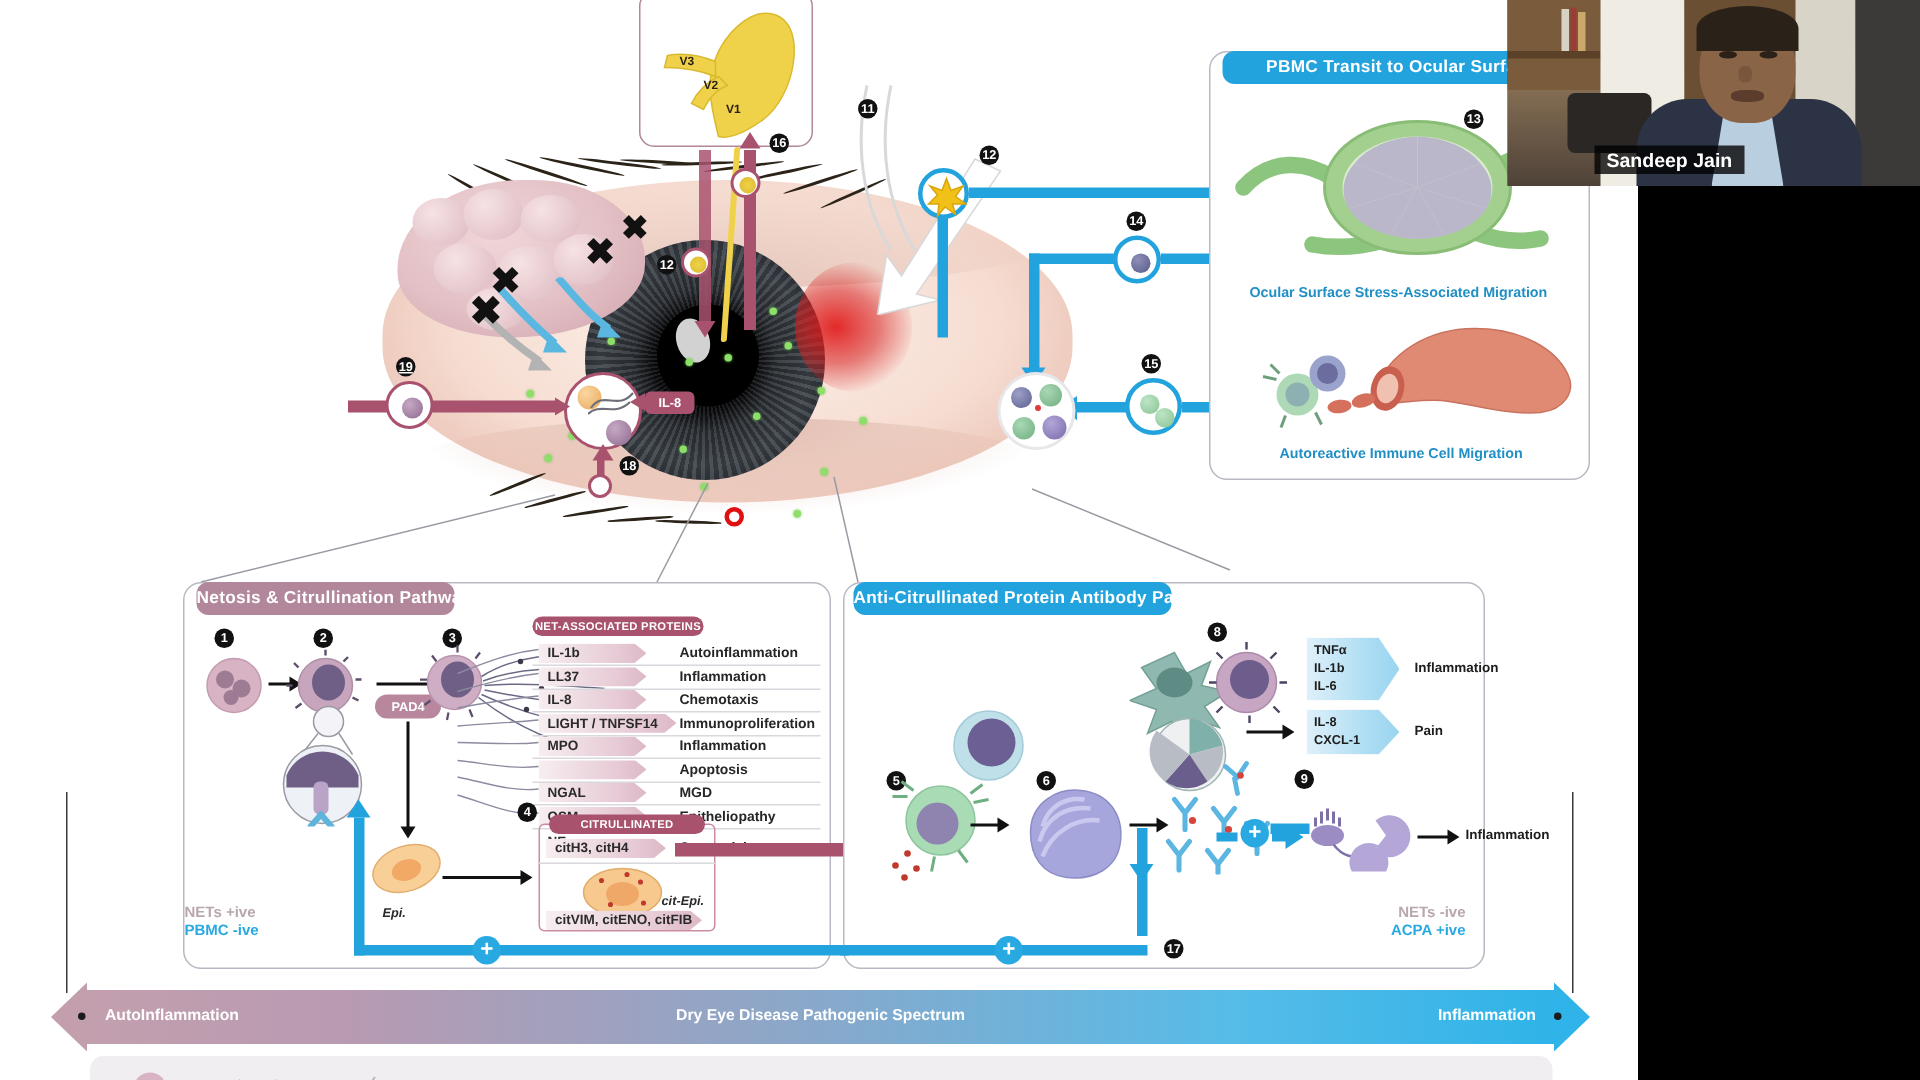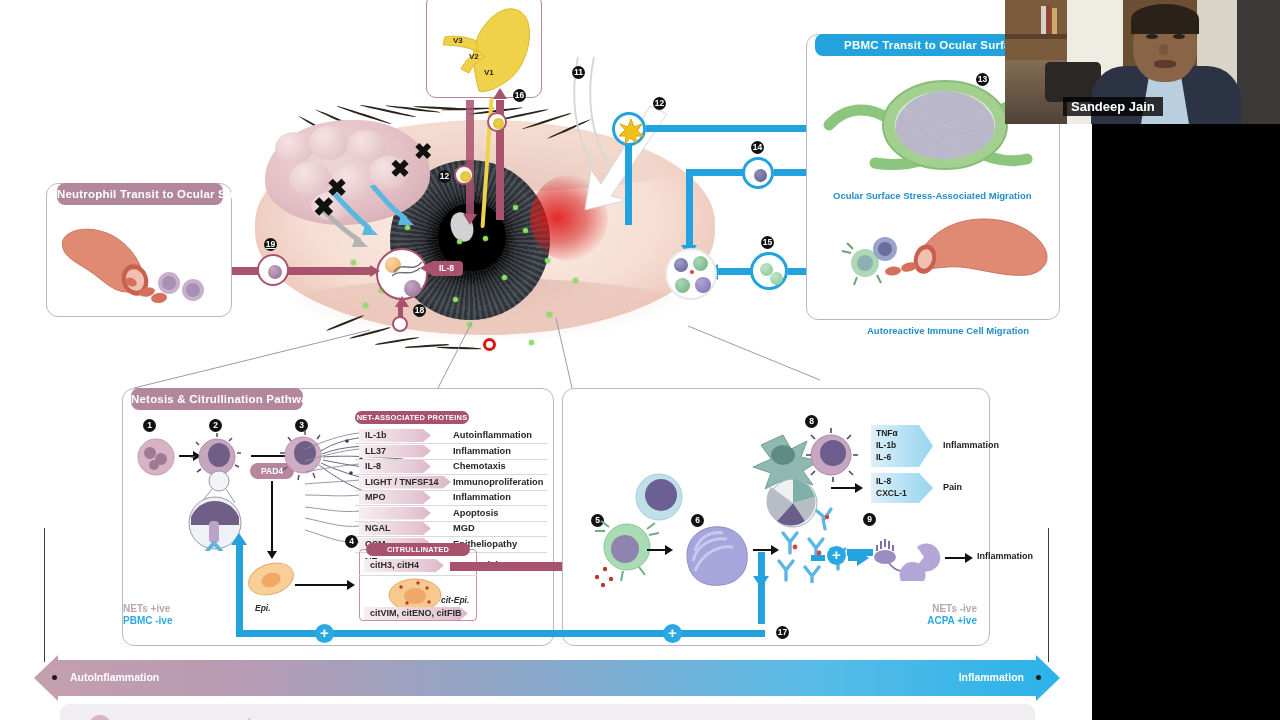--- a/index.html
+++ b/index.html
@@ -320,37 +320,20 @@
     </div>
     <div class="arrowU-pink" style="left:395px;top:296px;"></div>
     <div class="bar pinkbar" style="left:398px;top:304px;width:5px;height:14px;"></div>
     <div class="node node-pink" style="left:392px;top:316px;width:16px;height:16px;"></div>
     <div class="num" style="left:413px;top:304px;">18</div>
 
     <div class="abs" style="left:430px;top:261px;width:33px;height:15px;border-radius:4px;background:#a8526e;
        color:#fff;font-size:8.5px;font-weight:bold;line-height:15px;text-align:center;">IL-8</div>
     <div class="arrowR-pink" style="left:463px;top:262px;transform:scaleX(-1);left:420px;"></div>
 
-    <div class="panel" style="left:46px;top:183px;width:186px;height:134px;">
-      <div class="panel-hd hd-mauve" style="left:10px;width:166px;">Neutrophil Transit to Ocular Surface</div>
-
-      <svg width="186" height="108" style="position:absolute;left:0;top:26px;">
-        <path d="M16,30 C22,18 44,16 62,24 C82,33 92,50 96,64 C98,74 92,82 80,82
-                 C66,82 56,70 44,62 C30,52 12,46 16,30 Z" fill="#e08a74" stroke="#c9725e" stroke-width="1"></path>
-        <ellipse cx="88" cy="70" rx="13" ry="16" fill="#c9604f" transform="rotate(-18 88 70)"></ellipse>
-        <ellipse cx="88" cy="70" rx="9" ry="11" fill="#f0c0b0" transform="rotate(-18 88 70)"></ellipse>
-        <ellipse cx="84" cy="72" rx="6" ry="4" fill="#d4705c" transform="rotate(25 84 72)"></ellipse>
-        <ellipse cx="100" cy="82" rx="8" ry="4.5" fill="#d4705c" transform="rotate(-12 100 82)"></ellipse>
-        <ellipse cx="112" cy="88" rx="8" ry="5" fill="#d4705c" transform="rotate(-8 112 88)"></ellipse>
-        <circle cx="122" cy="73" r="11" fill="#c8b0cc"></circle>
-        <circle cx="122" cy="73" r="7" fill="#9e86ab" opacity=".75"></circle>
-        <circle cx="146" cy="80" r="11" fill="#c8b0cc"></circle>
-        <circle cx="146" cy="80" r="7" fill="#9e86ab" opacity=".75"></circle>
-      </svg>
-    </div>
 
     <div class="bar pinkbar" style="left:232px;top:267px;width:28px;height:8px;"></div>
     <div class="node node-pink" style="left:257px;top:254px;width:32px;height:32px;">
       <div class="abs" style="left:9px;top:9px;width:14px;height:14px;border-radius:50%;
         background:radial-gradient(circle at 35% 32%,#c6a8c4,#8e6a90);"></div>
     </div>
     <div class="num" style="left:264px;top:238px;text-decoration:underline;">19</div>
     <div class="bar pinkbar" style="left:288px;top:267px;width:84px;height:8px;"></div>
     <div class="arrowR-pink" style="left:370px;top:265px;"></div>
 
@@ -383,21 +366,21 @@
         <ellipse cx="104" cy="54" rx="11" ry="15" fill="#c9604f" transform="rotate(14 104 54)"></ellipse>
         <ellipse cx="104" cy="54" rx="7" ry="10" fill="#f0c0b0" transform="rotate(14 104 54)"></ellipse>
         <ellipse cx="88" cy="62" rx="8" ry="4.5" fill="#d4705c" transform="rotate(-14 88 62)"></ellipse>
         <ellipse cx="72" cy="66" rx="8" ry="4.5" fill="#d4705c" transform="rotate(-6 72 66)"></ellipse>
         <circle cx="44" cy="58" r="14" fill="#aed9b6"></circle>
         <circle cx="44" cy="58" r="8" fill="#7f9fb0" opacity=".7"></circle>
         <circle cx="64" cy="44" r="12" fill="#9aa3cc"></circle>
         <circle cx="64" cy="44" r="7" fill="#5e5f92" opacity=".8"></circle>
         <path d="M32,44 l-6,-6 M30,48 l-9,-2 M56,70 l4,8 M36,72 l-3,8" stroke="#6f9e7d" stroke-width="2"></path>
       </svg>
-      <div class="abs" style="left:60px;top:262px;width:210px;font-size:9.5px;font-weight:bold;color:#1f8fc6;margin-top:28px;">Autoreactive Immune Cell Migration</div>
+      <div class="abs" style="left:46px;top:262px;width:210px;font-size:9.5px;font-weight:bold;color:#1f8fc6;">Autoreactive Immune Cell Migration</div>
     </div>
 
     <div class="bar bluebar" style="left:856px;top:169px;width:0px;height:0px;"></div>
 
     <svg class="abs" style="left:120px;top:300px;" width="720" height="90">
       <path d="M14,88 L250,30" stroke="#9a9aa4" stroke-width="1" fill="none"></path>
       <path d="M318,88 L352,22" stroke="#9a9aa4" stroke-width="1" fill="none"></path>
       <path d="M452,88 L436,18" stroke="#9a9aa4" stroke-width="1" fill="none"></path>
       <path d="M700,80 L568,26" stroke="#9a9aa4" stroke-width="1" fill="none"></path>
     </svg>
@@ -562,20 +545,21 @@
       <div class="netlbl" style="left:0;top:214px;">
         <div class="g">NETs +ive</div>
         <div class="b">PBMC -ive</div>
       </div>
     </div>
 
     <div class="bar pinkbar" style="left:450px;top:562px;width:140px;height:9px;"></div>
     <div class="arrowR-pink" style="left:588px;top:558px;"></div>
 
     <div class="panel" style="left:562px;top:388px;width:428px;height:258px;">
+      <div class="panel-hd hd-blue" style="left:6px;width:212px;">Anti-Citrullinated Protein Antibody Pathway</div>
 
       <div class="num" style="left:28px;top:125px;">5</div>
       <svg width="110" height="120" style="position:absolute;left:20px;top:80px;">
         <circle cx="76" cy="28" r="23" fill="#bfe0e8" stroke="#a2ccd8" stroke-width="1"></circle>
         <circle cx="78" cy="26" r="16" fill="#6b5f93"></circle>
         <circle cx="44" cy="78" r="23" fill="#a9dcb5" stroke="#8cc49c" stroke-width="1"></circle>
         <circle cx="42" cy="80" r="14" fill="#8f83b0"></circle>
         <g stroke="#6fae80" stroke-width="2" fill="none">
           <path d="M26,58 l-8,-6 M22,62 l-10,0 M64,60 l8,-6 M66,66 l10,-2 M40,102 l-2,10 M56,98 l6,8"></path>
         </g>
@@ -682,20 +666,21 @@
     <div class="num" style="left:776px;top:626px;">17</div>
 
     <div class="dropline" style="left:44px;top:528px;height:134px;"></div>
     <div class="dropline" style="left:1048px;top:528px;height:134px;"></div>
 
     <div id="spectrum">
       <div id="specL"></div>
       <div id="specbody"></div>
       <div id="specR"></div>
       <div class="spectext" style="left:36px;">AutoInflammation</div>
+      <div class="spectext" style="left:0;right:0;text-align:center;">Dry Eye Disease Pathogenic Spectrum</div>
       <div class="spectext" style="right:36px;">Inflammation</div>
       <div class="dropdot" style="left:18px;top:15px;"></div>
       <div class="dropdot" style="left:1002px;top:15px;"></div>
     </div>
 
     <div id="legend">
       <svg width="975" height="30">
         <circle cx="40" cy="22" r="11" fill="#d7b3c4"></circle>
         <g stroke="#6b6a85" stroke-width="1.2" fill="none">
           <path d="M80,30 C86,18 94,26 100,16"></path>

